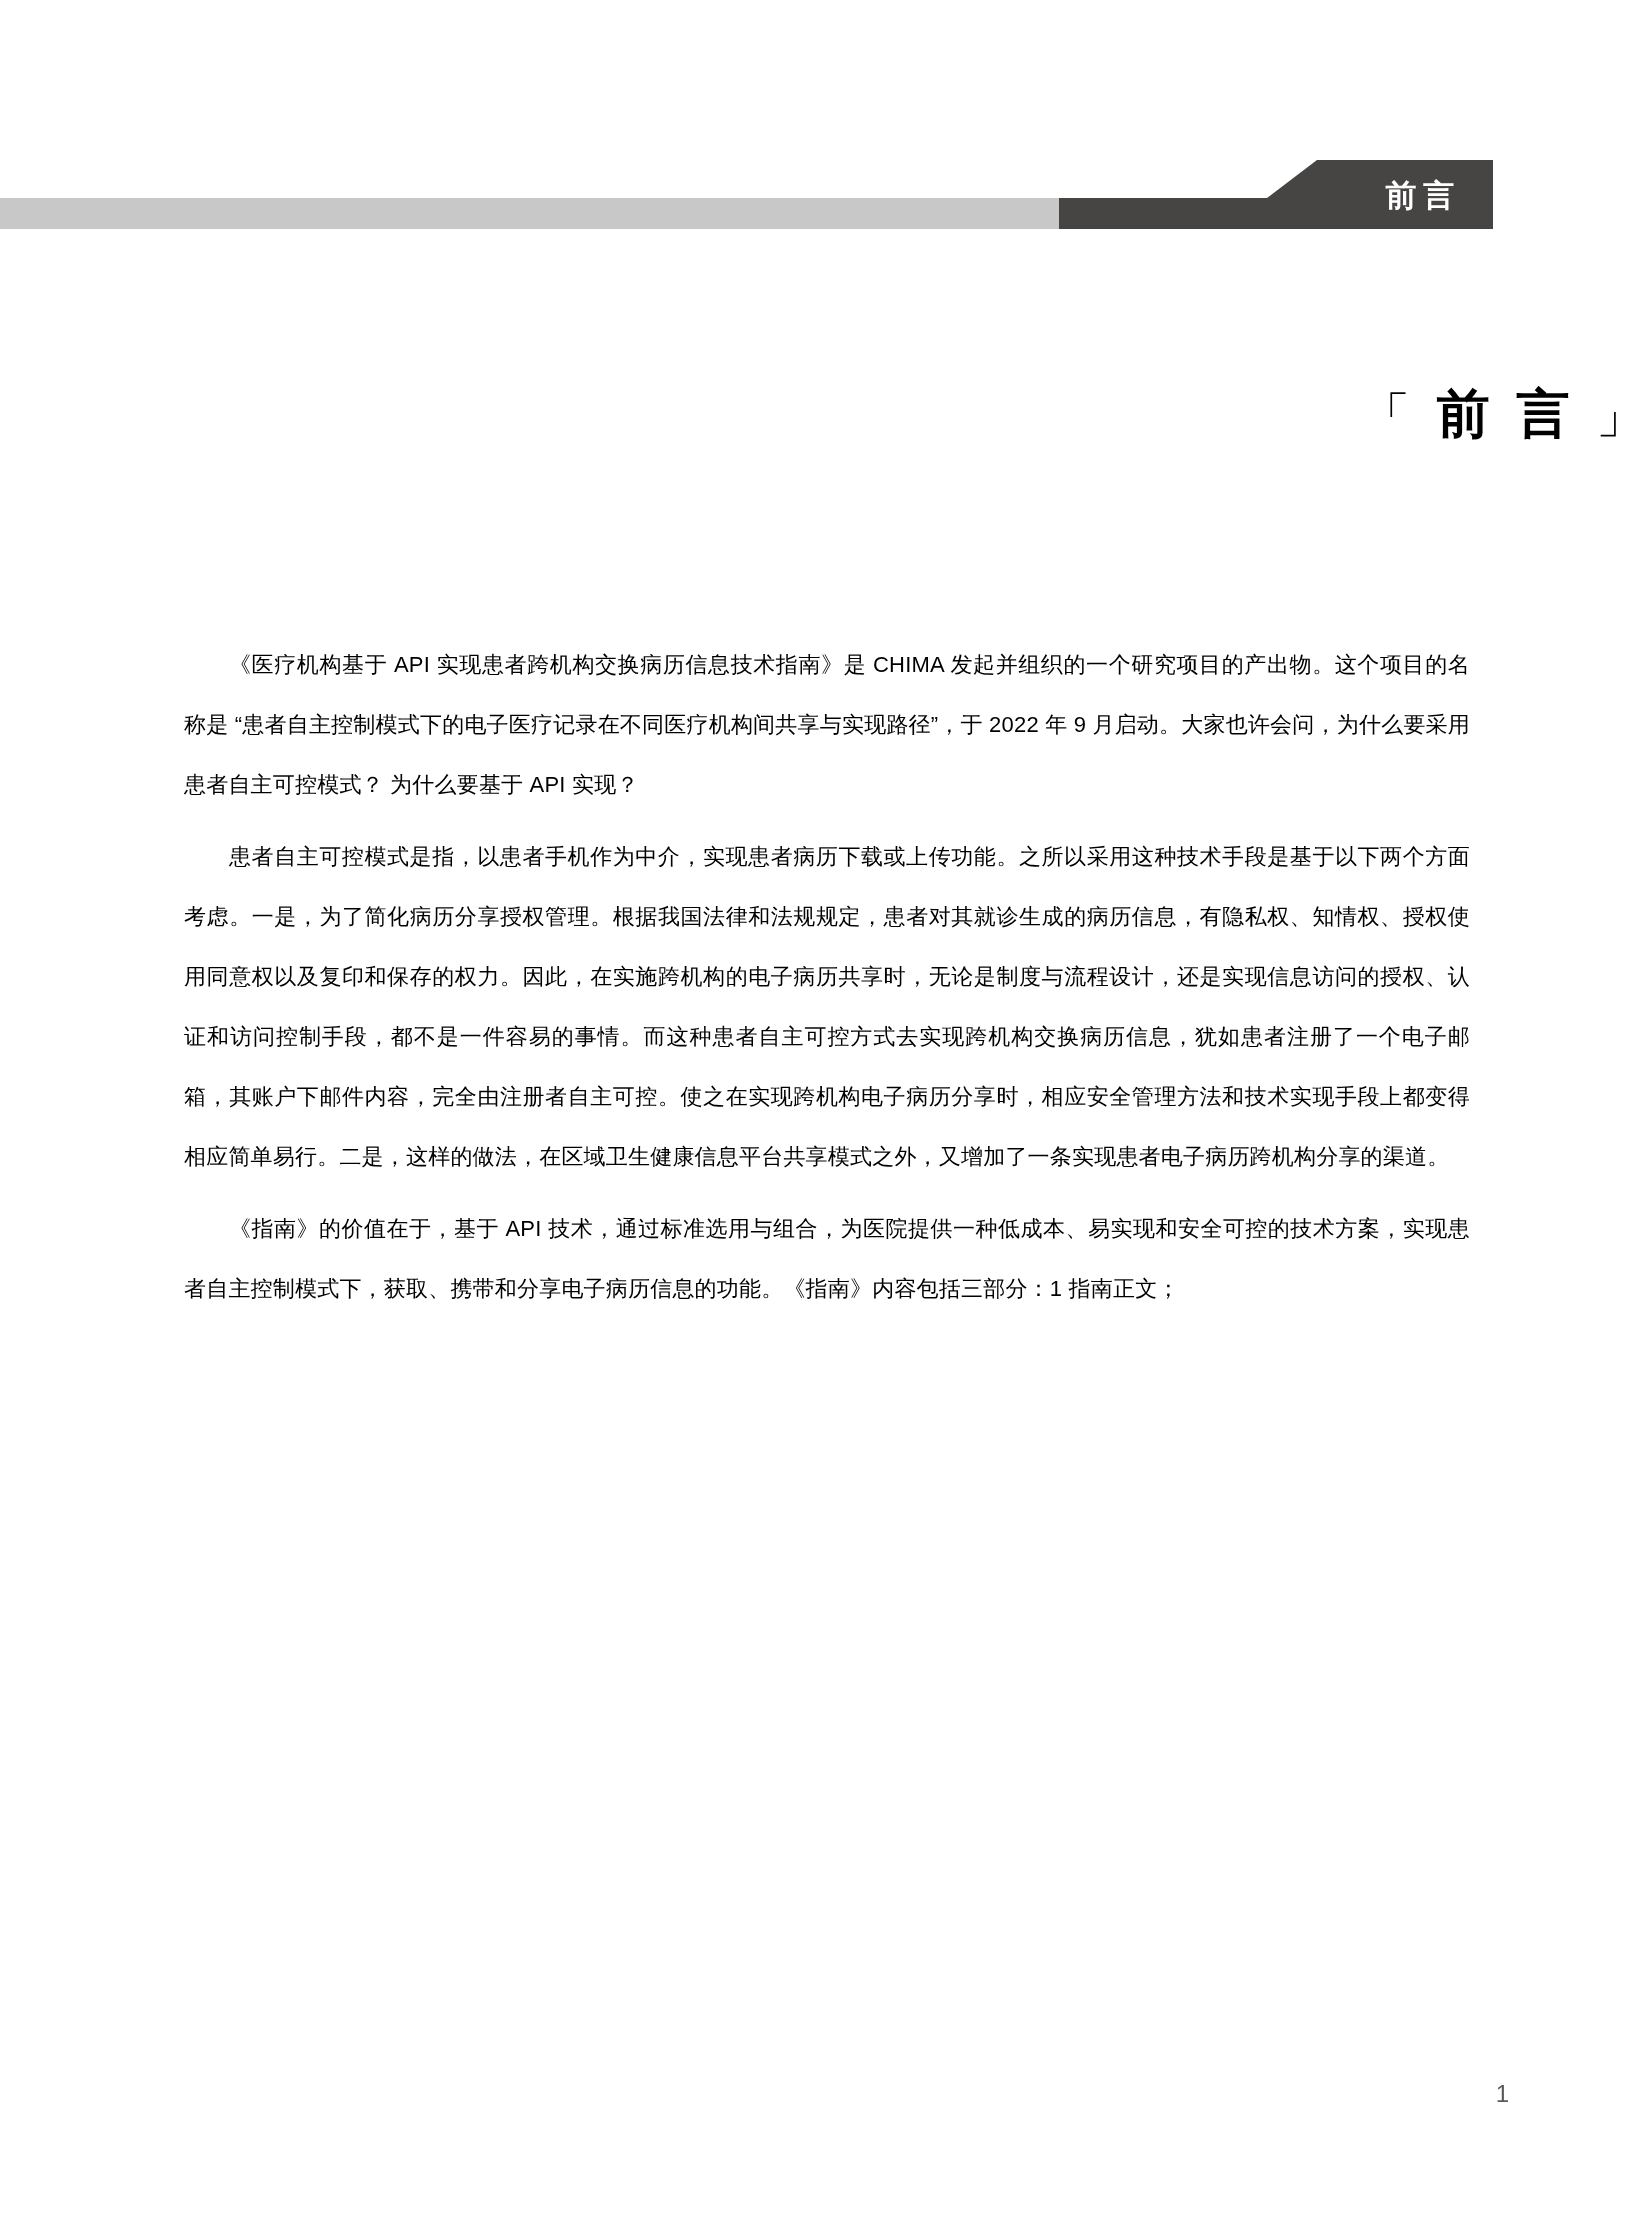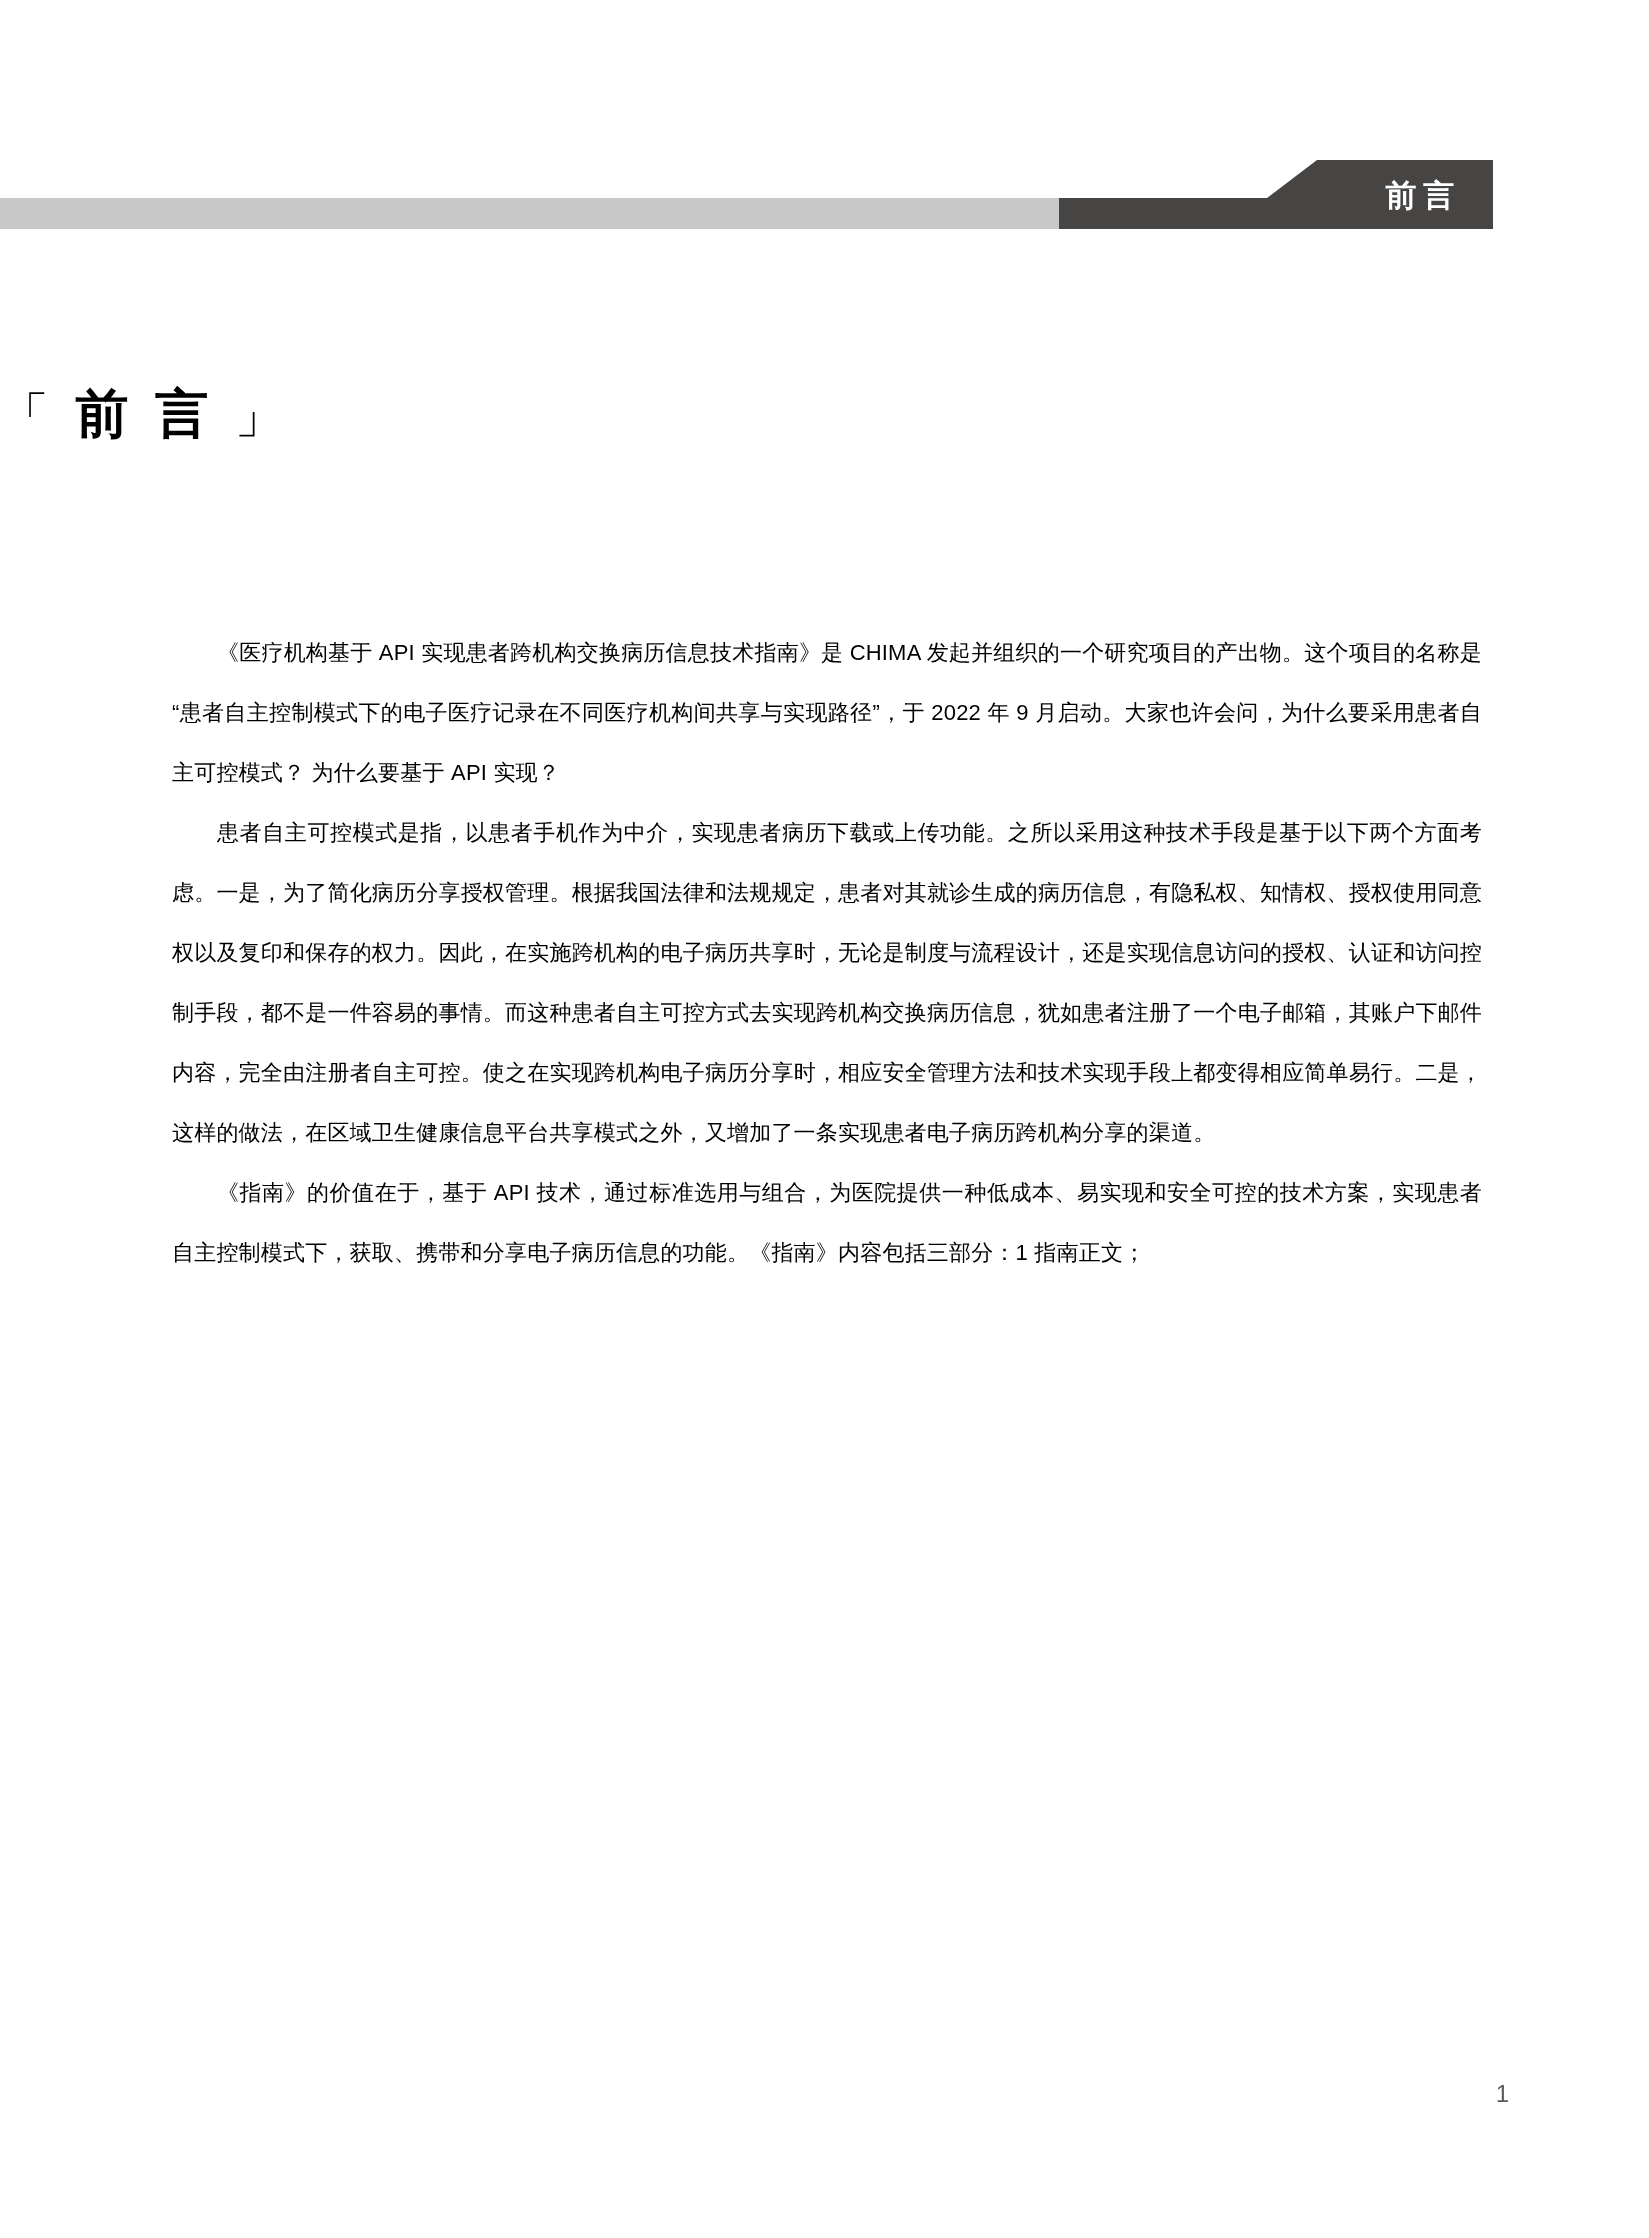--- a/index.html
+++ b/index.html
@@ -52,21 +52,21 @@
     line-height: 1;
     white-space: nowrap;
   }
 
   
   .doc-title {
     position: absolute;
     left: 0;
     right: 0;
     top: 382px;
-    text-align: left;
+    text-align: right;
     font-size: 53px;
     font-weight: bold;
     color: #000000;
     letter-spacing: 4px;
     line-height: 1.2;
     white-space: nowrap;
   }
   .doc-title .bracket {
     font-weight: normal;
     font-size: 49px;
@@ -78,21 +78,21 @@
 
   
   .body-area {
     position: absolute;
     left: 172px;
     top: 623px;
     width: 1310px;
   }
 
   .para {
-    margin: 0;
+    margin: 12px;
     font-size: 22px;
     line-height: 60px;
     color: #000000;
     text-align: justify;
     text-justify: inter-character;
     text-indent: 45px;
     letter-spacing: 0.2px;
   }
   .para + .para {
     margin-top: 0;

